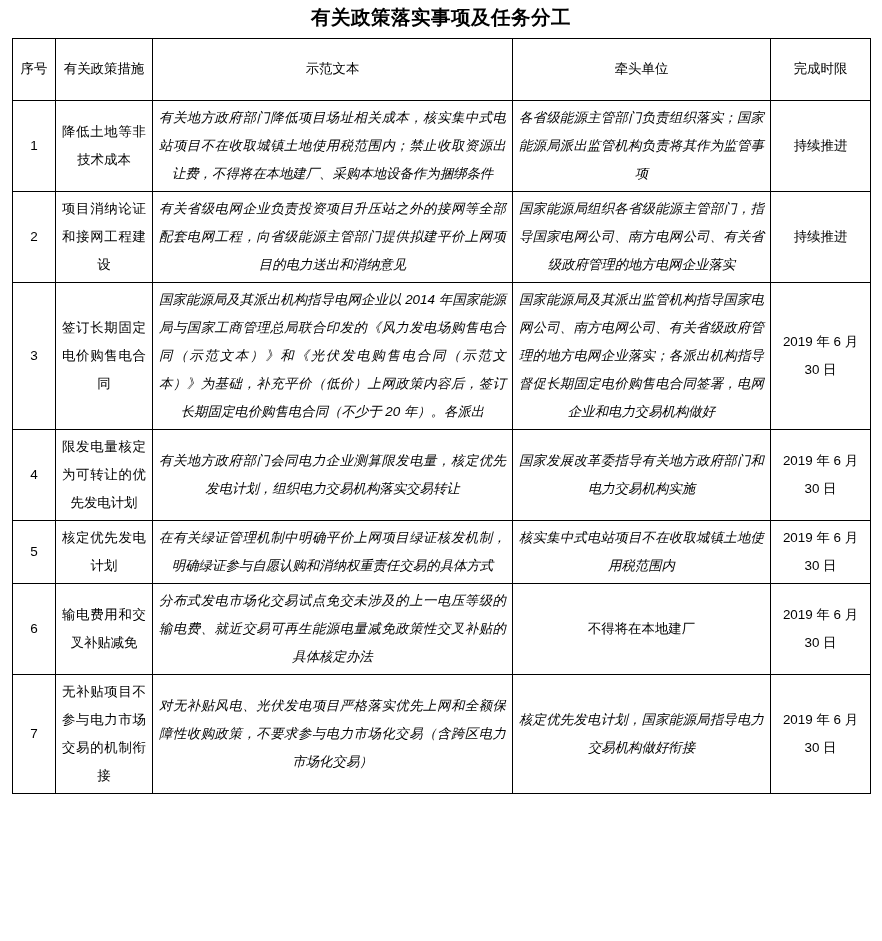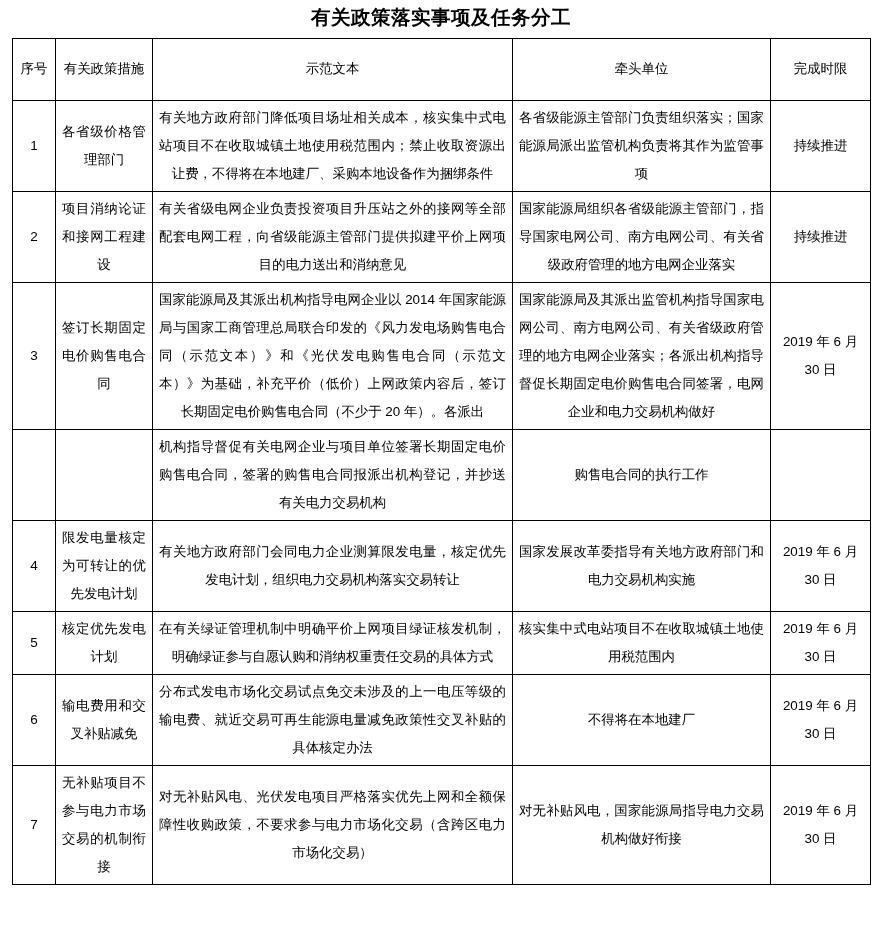--- a/index.html
+++ b/index.html
@@ -71,20 +71,21 @@
   
   .ctr {
     text-align: center;
   }
   
   .just {
     text-align: justify;
     text-align-last: center;
     text-justify: inter-ideograph;
     word-break: break-all;
+    font-style: italic;
   }
   .just-narrow {
     text-align: justify;
     text-align-last: center;
     text-justify: inter-ideograph;
     word-break: break-all;
   }
   .num {
     text-align: center;
     font-size: 13.5px;
@@ -115,21 +116,21 @@
           <td class="ctr">示范文本</td>
           <td class="ctr">牵头单位</td>
           <td class="ctr">完成时限</td>
         </tr>
       </thead>
 
       <tbody>
 
         <tr>
           <td class="num">1</td>
-          <td class="just-narrow">各省级价格管理部门</td>
+          <td class="just-narrow">降低土地等非技术成本</td>
           <td class="just">有关地方政府部门降低项目场址相关成本，核实集中式电站项目不在收取城镇土地使用税范围内；禁止收取资源出让费，不得将在本地建厂、采购本地设备作为捆绑条件</td>
           <td class="just">各省级能源主管部门负责组织落实；国家能源局派出监管机构负责将其作为监管事项</td>
           <td class="ctr">持续推进</td>
         </tr>
 
         <tr>
           <td class="num">2</td>
           <td class="just-narrow">项目消纳论证和接网工程建设</td>
           <td class="just">有关省级电网企业负责投资项目升压站之外的接网等全部配套电网工程，向省级能源主管部门提供拟建平价上网项目的电力送出和消纳意见</td>
           <td class="just">国家能源局组织各省级能源主管部门，指导国家电网公司、南方电网公司、有关省级政府管理的地方电网企业落实</td>
@@ -137,27 +138,20 @@
         </tr>
 
         <tr>
           <td class="num">3</td>
           <td class="just-narrow">签订长期固定电价购售电合同</td>
           <td class="just">国家能源局及其派出机构指导电网企业以 2014 年国家能源局与国家工商管理总局联合印发的《风力发电场购售电合同（示范文本）》和《光伏发电购售电合同（示范文本）》为基础，补充平价（低价）上网政策内容后，签订长期固定电价购售电合同（不少于 20 年）。各派出</td>
           <td class="just">国家能源局及其派出监管机构指导国家电网公司、南方电网公司、有关省级政府管理的地方电网企业落实；各派出机构指导督促长期固定电价购售电合同签署，电网企业和电力交易机构做好</td>
           <td class="ctr">2019 年 6 月 30 日</td>
         </tr>
 
-        <tr>
-          <td class="num empty-cell"></td>
-          <td class="just-narrow empty-cell"></td>
-          <td class="just">机构指导督促有关电网企业与项目单位签署长期固定电价购售电合同，签署的购售电合同报派出机构登记，并抄送有关电力交易机构</td>
-          <td class="ctr">购售电合同的执行工作</td>
-          <td class="ctr empty-cell"></td>
-        </tr>
 
         <tr>
           <td class="num">4</td>
           <td class="just-narrow">限发电量核定为可转让的优先发电计划</td>
           <td class="just">有关地方政府部门会同电力企业测算限发电量，核定优先发电计划，组织电力交易机构落实交易转让</td>
           <td class="just">国家发展改革委指导有关地方政府部门和电力交易机构实施</td>
           <td class="ctr">2019 年 6 月 30 日</td>
         </tr>
 
         <tr>
@@ -173,21 +167,21 @@
           <td class="just-narrow">输电费用和交叉补贴减免</td>
           <td class="just">分布式发电市场化交易试点免交未涉及的上一电压等级的输电费、就近交易可再生能源电量减免政策性交叉补贴的具体核定办法</td>
           <td class="ctr">不得将在本地建厂</td>
           <td class="ctr">2019 年 6 月 30 日</td>
         </tr>
 
         <tr>
           <td class="num">7</td>
           <td class="just-narrow">无补贴项目不参与电力市场交易的机制衔接</td>
           <td class="just">对无补贴风电、光伏发电项目严格落实优先上网和全额保障性收购政策，不要求参与电力市场化交易（含跨区电力市场化交易）</td>
-          <td class="just">对无补贴风电，国家能源局指导电力交易机构做好衔接</td>
+          <td class="just">核定优先发电计划，国家能源局指导电力交易机构做好衔接</td>
           <td class="ctr">2019 年 6 月 30 日</td>
         </tr>
 
       </tbody>
     </table>
   </div>
 
 </div>
 
 </body></html>

